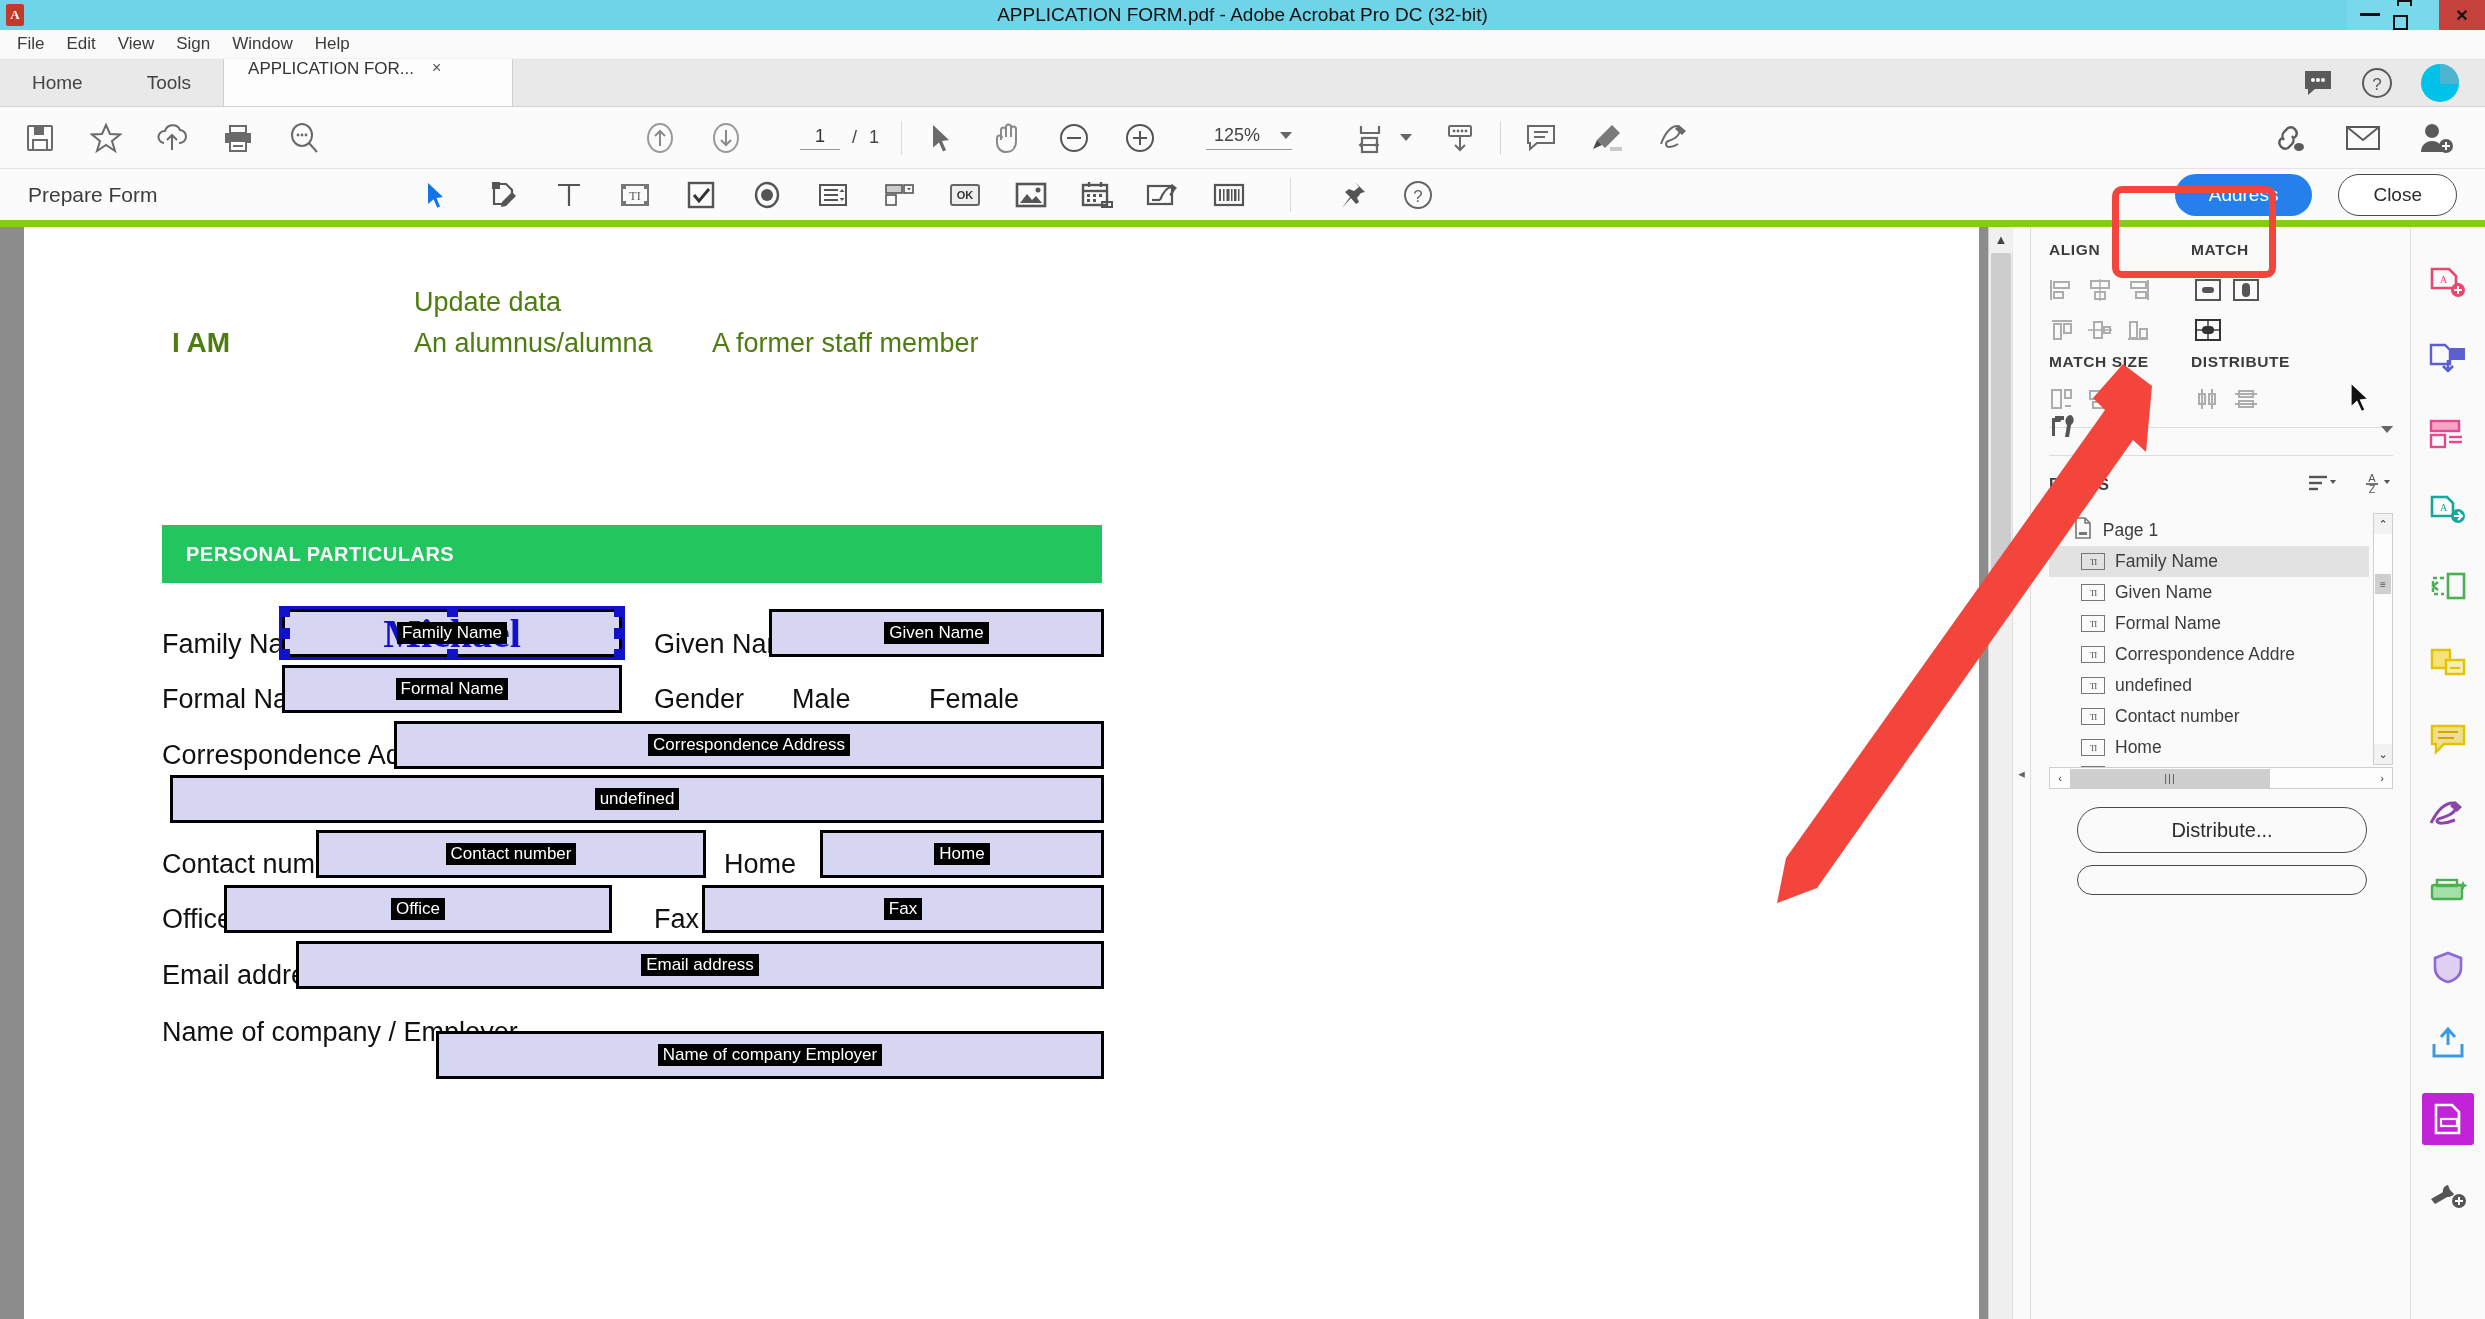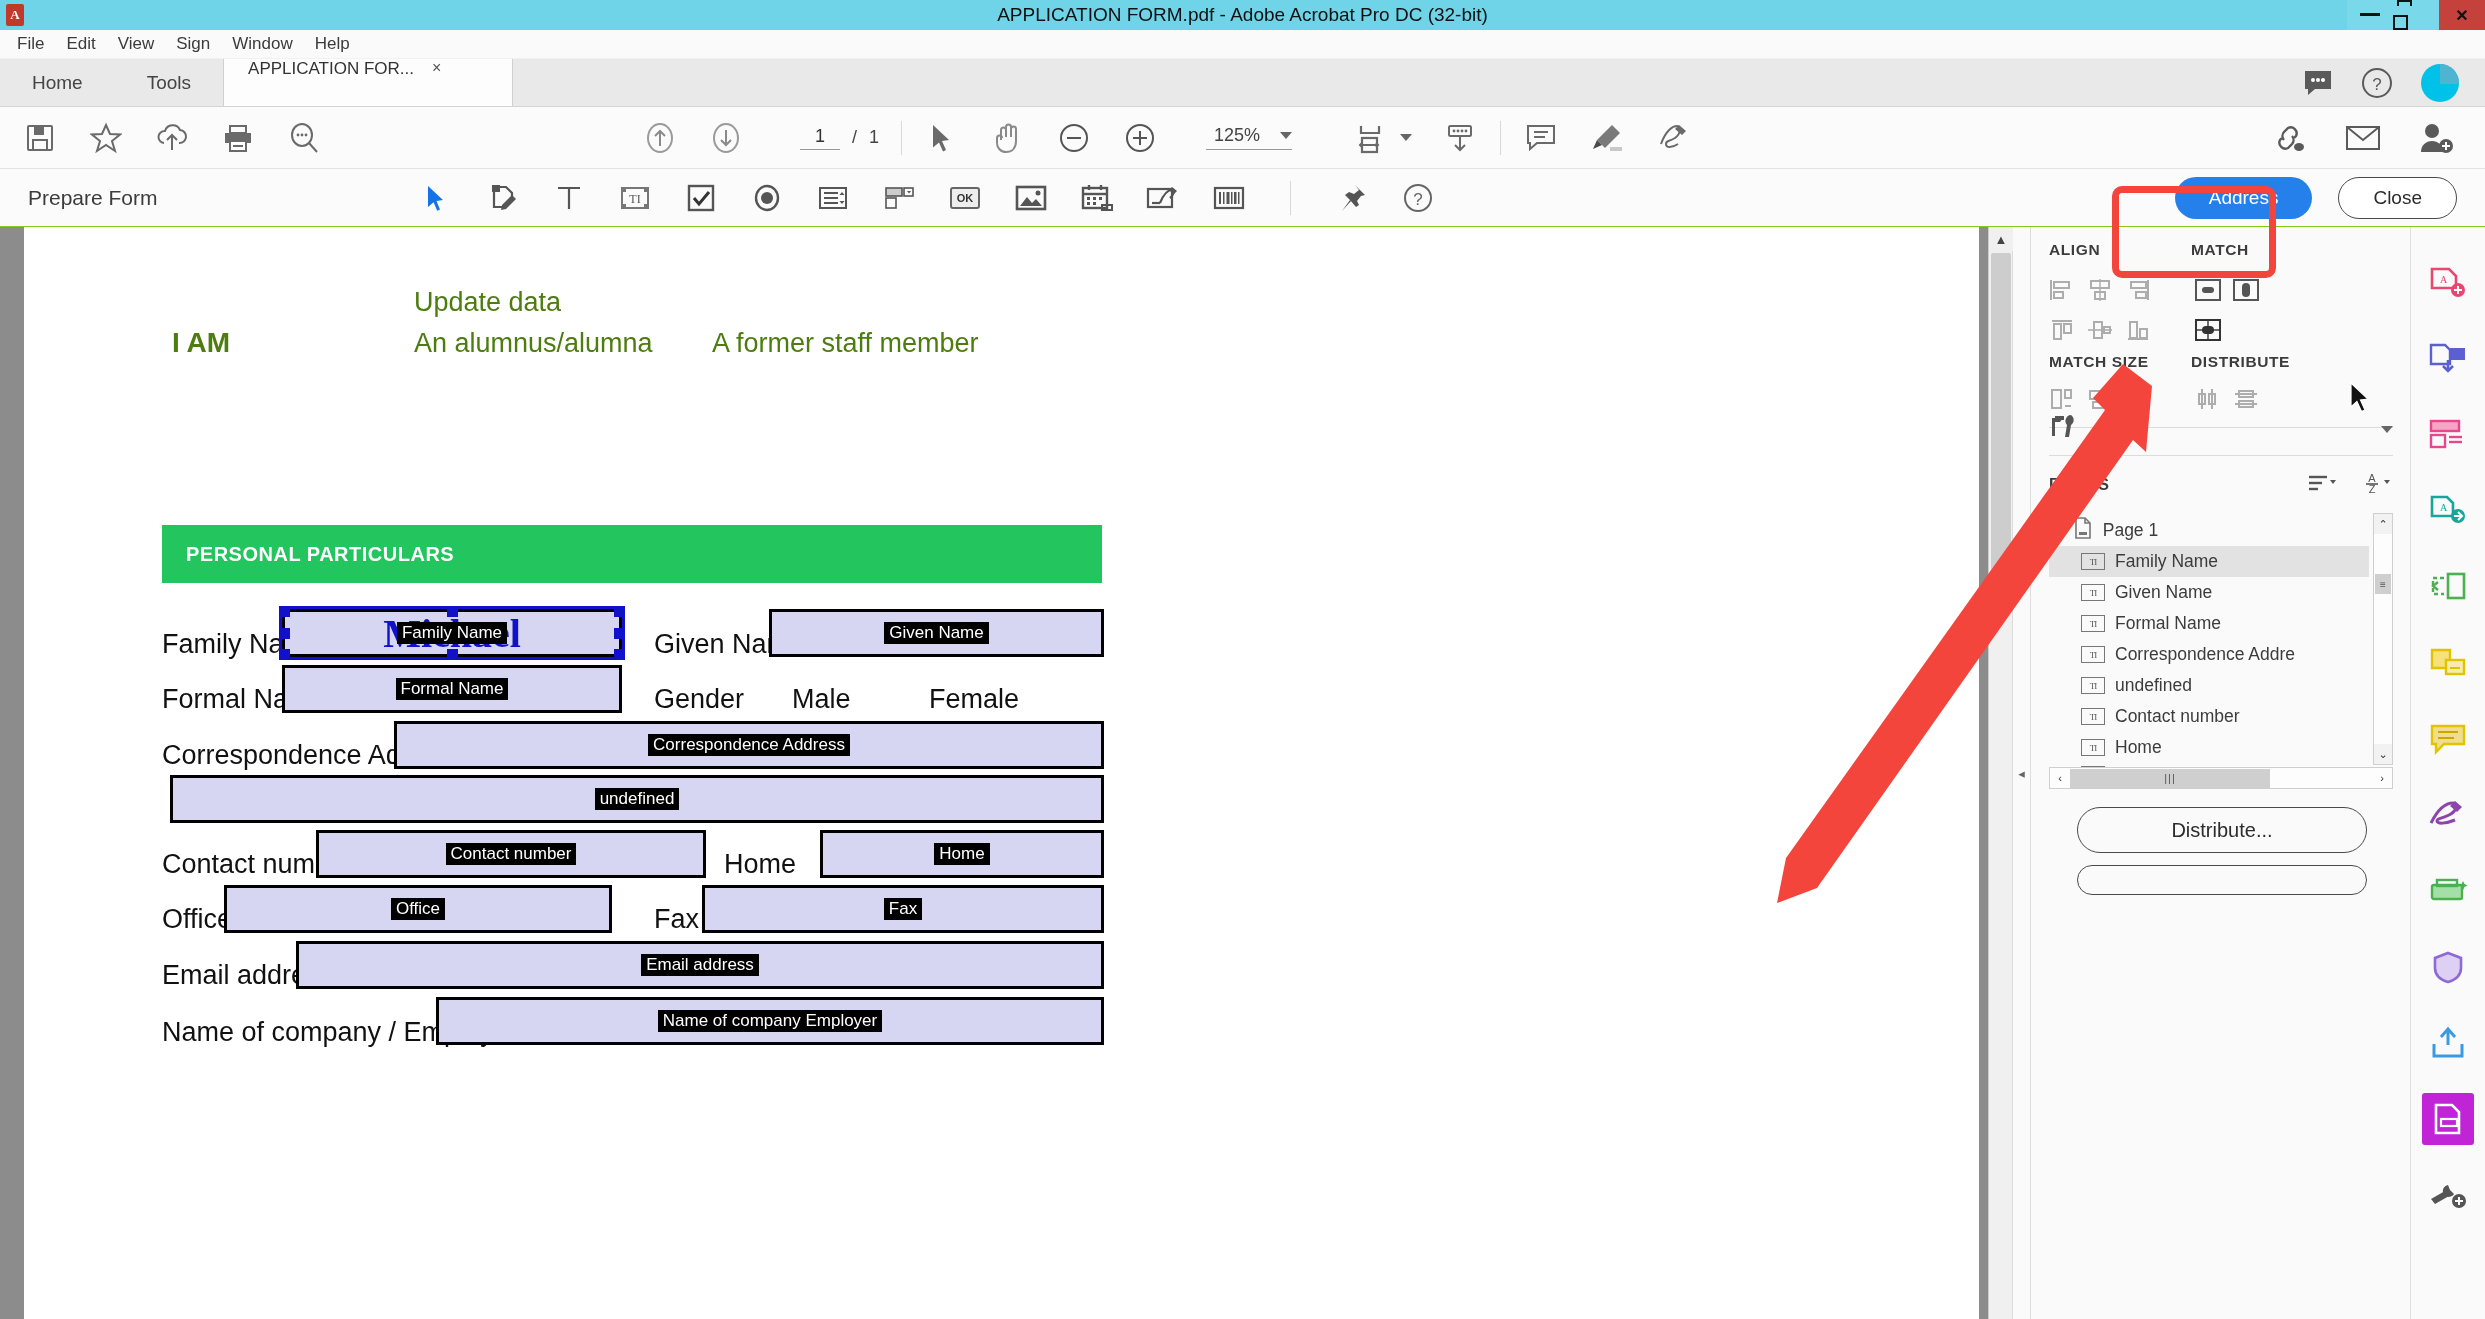--- a/index.html
+++ b/index.html
@@ -100,21 +100,21 @@
   .vsep { width:1px; height:34px; background:#d8d8d8; margin:0 22px; }
   .zoombox { display:flex;align-items:center;gap:12px; margin-left:18px;
      border-bottom:1px solid #999; padding-bottom:3px;}
   .zoomval { font-size:18px;color:#444; width:62px; text-align:center;}
   .caret { width:0;height:0;border-left:6px solid transparent;border-right:6px solid transparent;border-top:7px solid #666; }
   .tb-right { margin-left:auto; display:flex; align-items:center; gap:38px; padding-right:30px; }
 
   
   .prepbar {
     position:absolute; left:0; top:169px; width:2485px; height:58px;
-    background:#fbfbfb; border-bottom:1px solid #84cc16;
+    background:#fbfbfb; border-bottom:7px solid #84cc16;
     display:flex; align-items:center;
   }
   .prepbar-accent { position:absolute; left:0; top:169px; width:10px; height:58px; background:#c024d6; }
   .prep-title { font-size:21px; color:#3c3c3c; margin-left:28px; }
   .prep-tools { display:flex; align-items:center; gap:28px; margin-left:260px; }
   .prep-ic { width:38px;height:38px;display:flex;align-items:center;justify-content:center;color:#555; }
   .prep-right { margin-left:auto; display:flex; align-items:center; gap:26px; padding-right:28px; }
   .btn-preview {
     background:#2680eb; color:#fff; border-radius:22px;
     padding:10px 34px; font-size:19px; border:none;
@@ -650,21 +650,21 @@
       <div class="field" style="left:678px; top:658px; width:402px; height:48px;">
         <span class="ftag">Fax</span>
       </div>
 
       <div class="pg-line lbl" style="left:138px; top:733px;">Email address</div>
       <div class="field" style="left:272px; top:714px; width:808px; height:48px;">
         <span class="ftag">Email address</span>
       </div>
 
       <div class="pg-line lbl" style="left:138px; top:790px;">Name of company / Employer</div>
-      <div class="field" style="left:412px; top:770px; width:668px; height:48px;">
+      <div class="field" style="left:412px; top:804px; width:668px; height:48px;">
         <span class="ftag">Name of company  Employer</span>
       </div>
 
     </div>
   </div>
 
   <div class="rightcollapse">◂</div>
   <div class="docscroll" style="left:1988px;">
     <div class="arrow">▲</div>
     <div class="thumb"></div>

